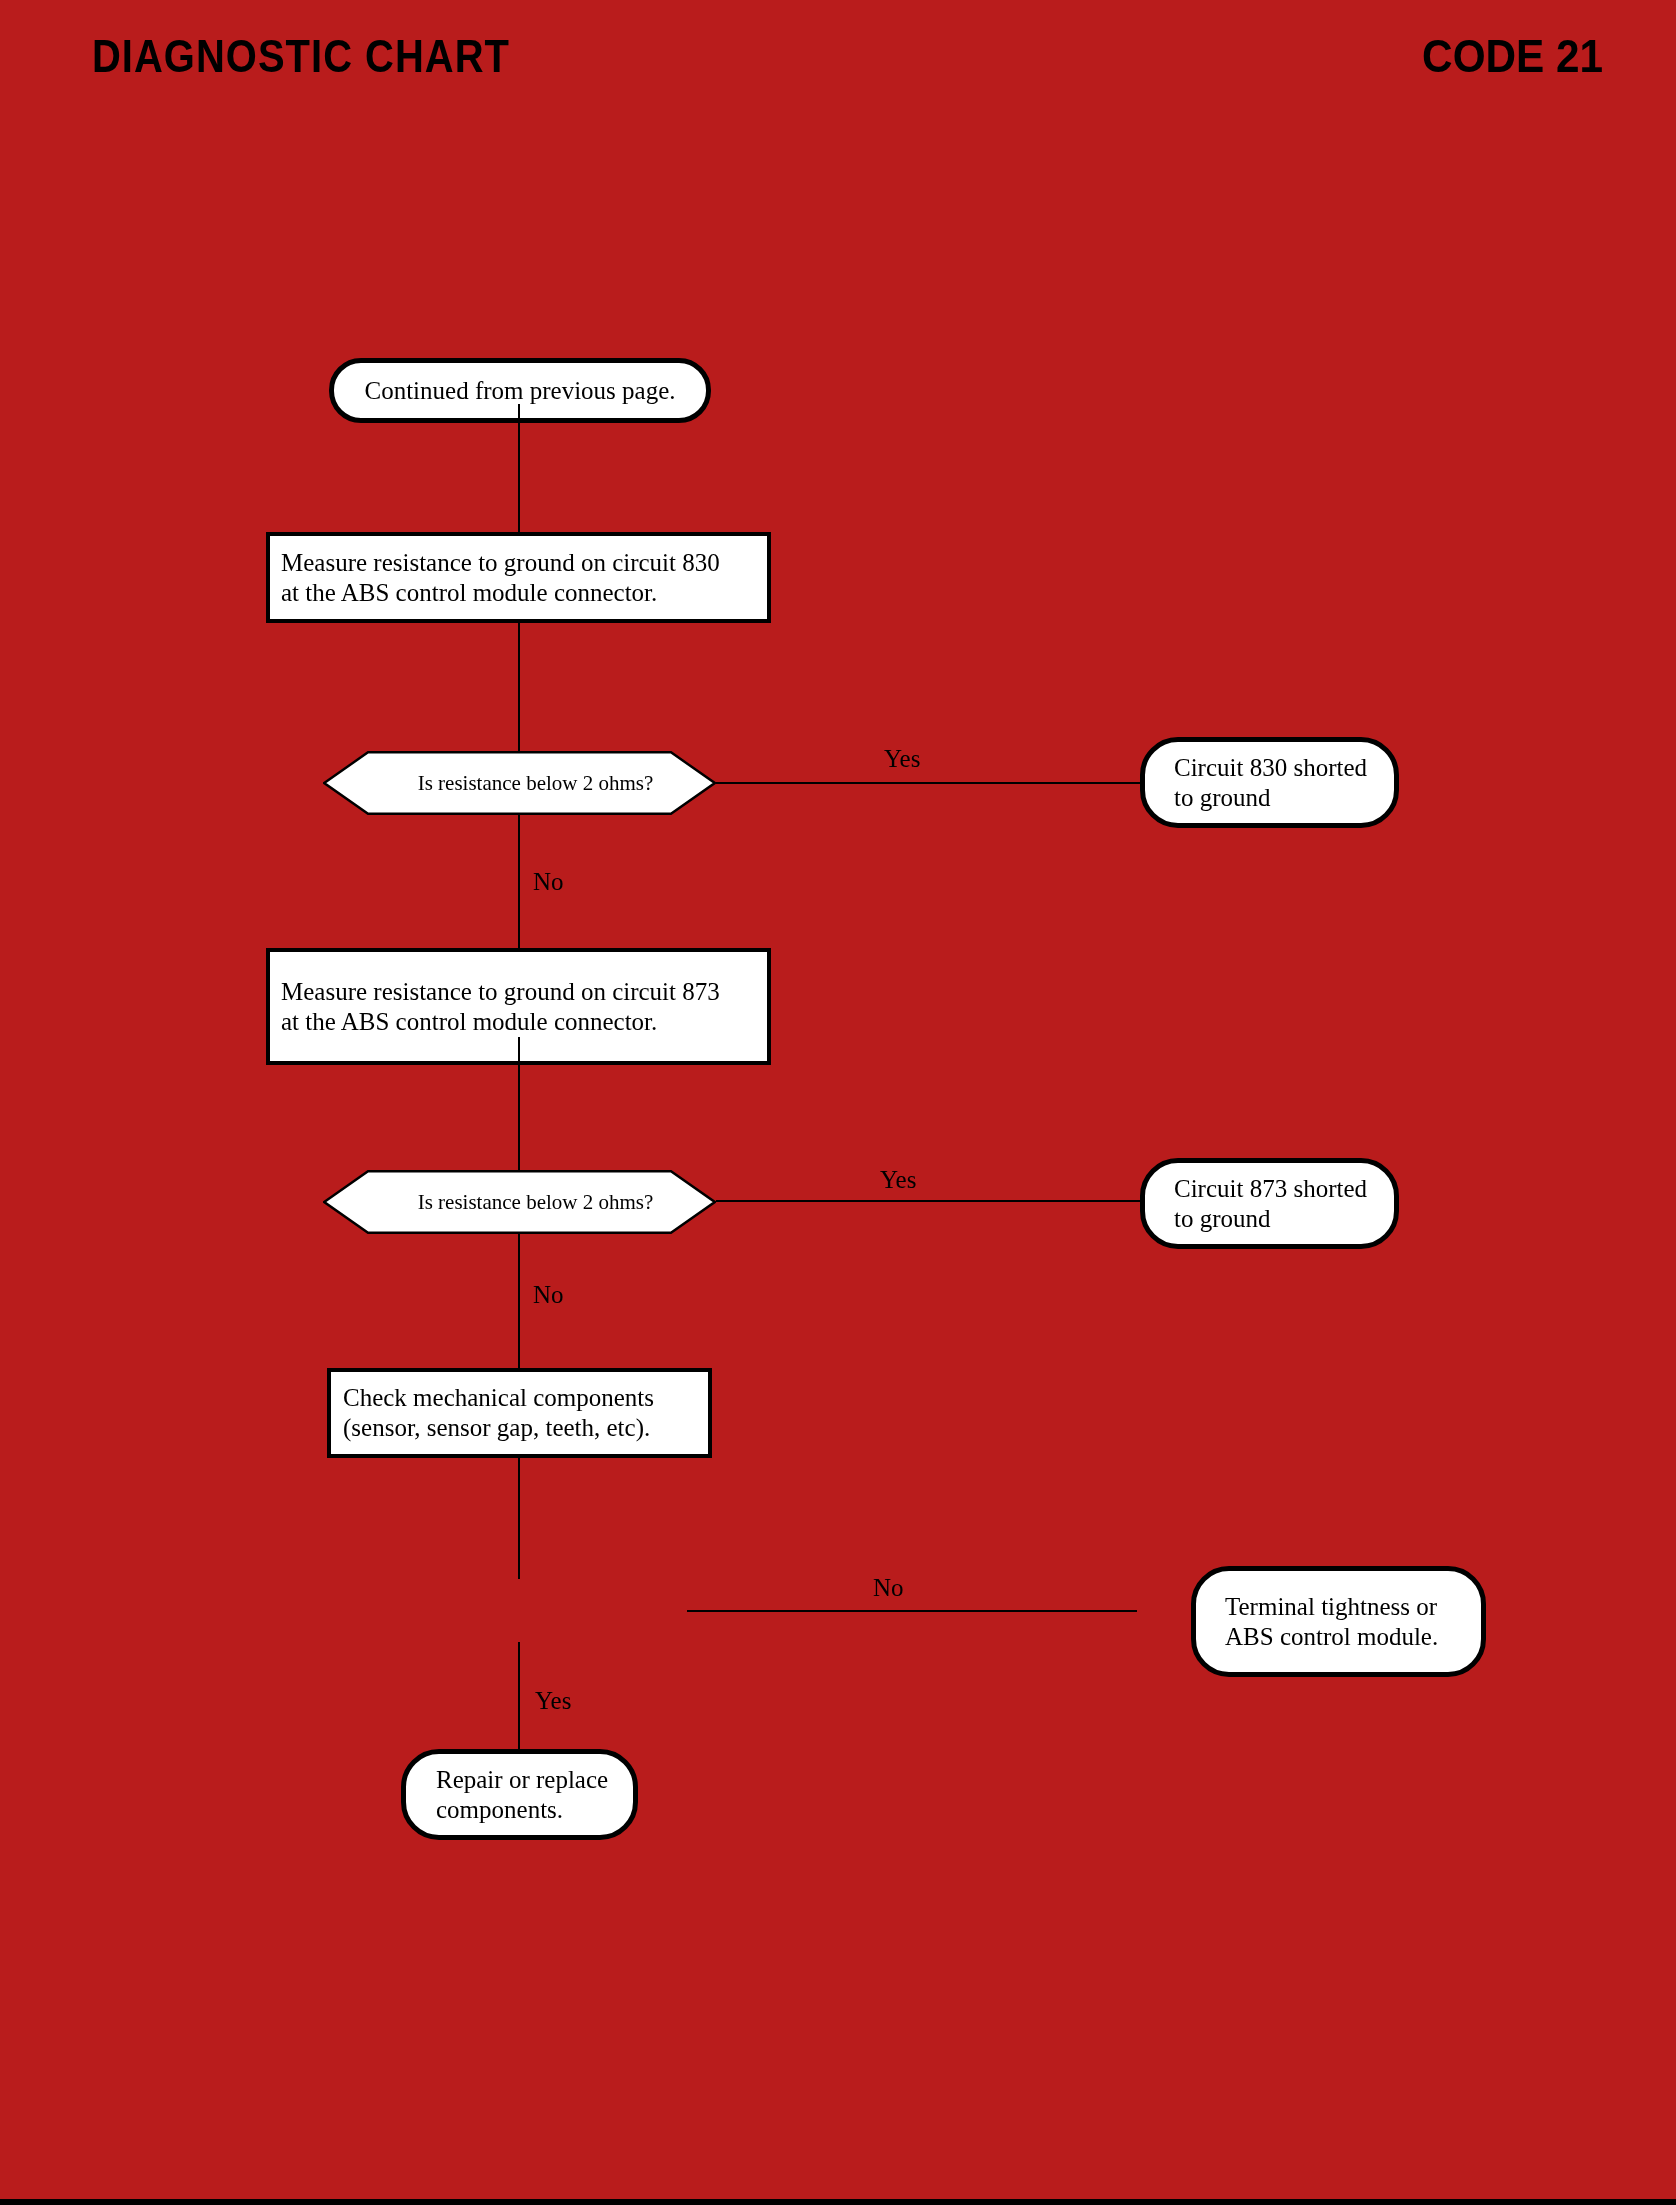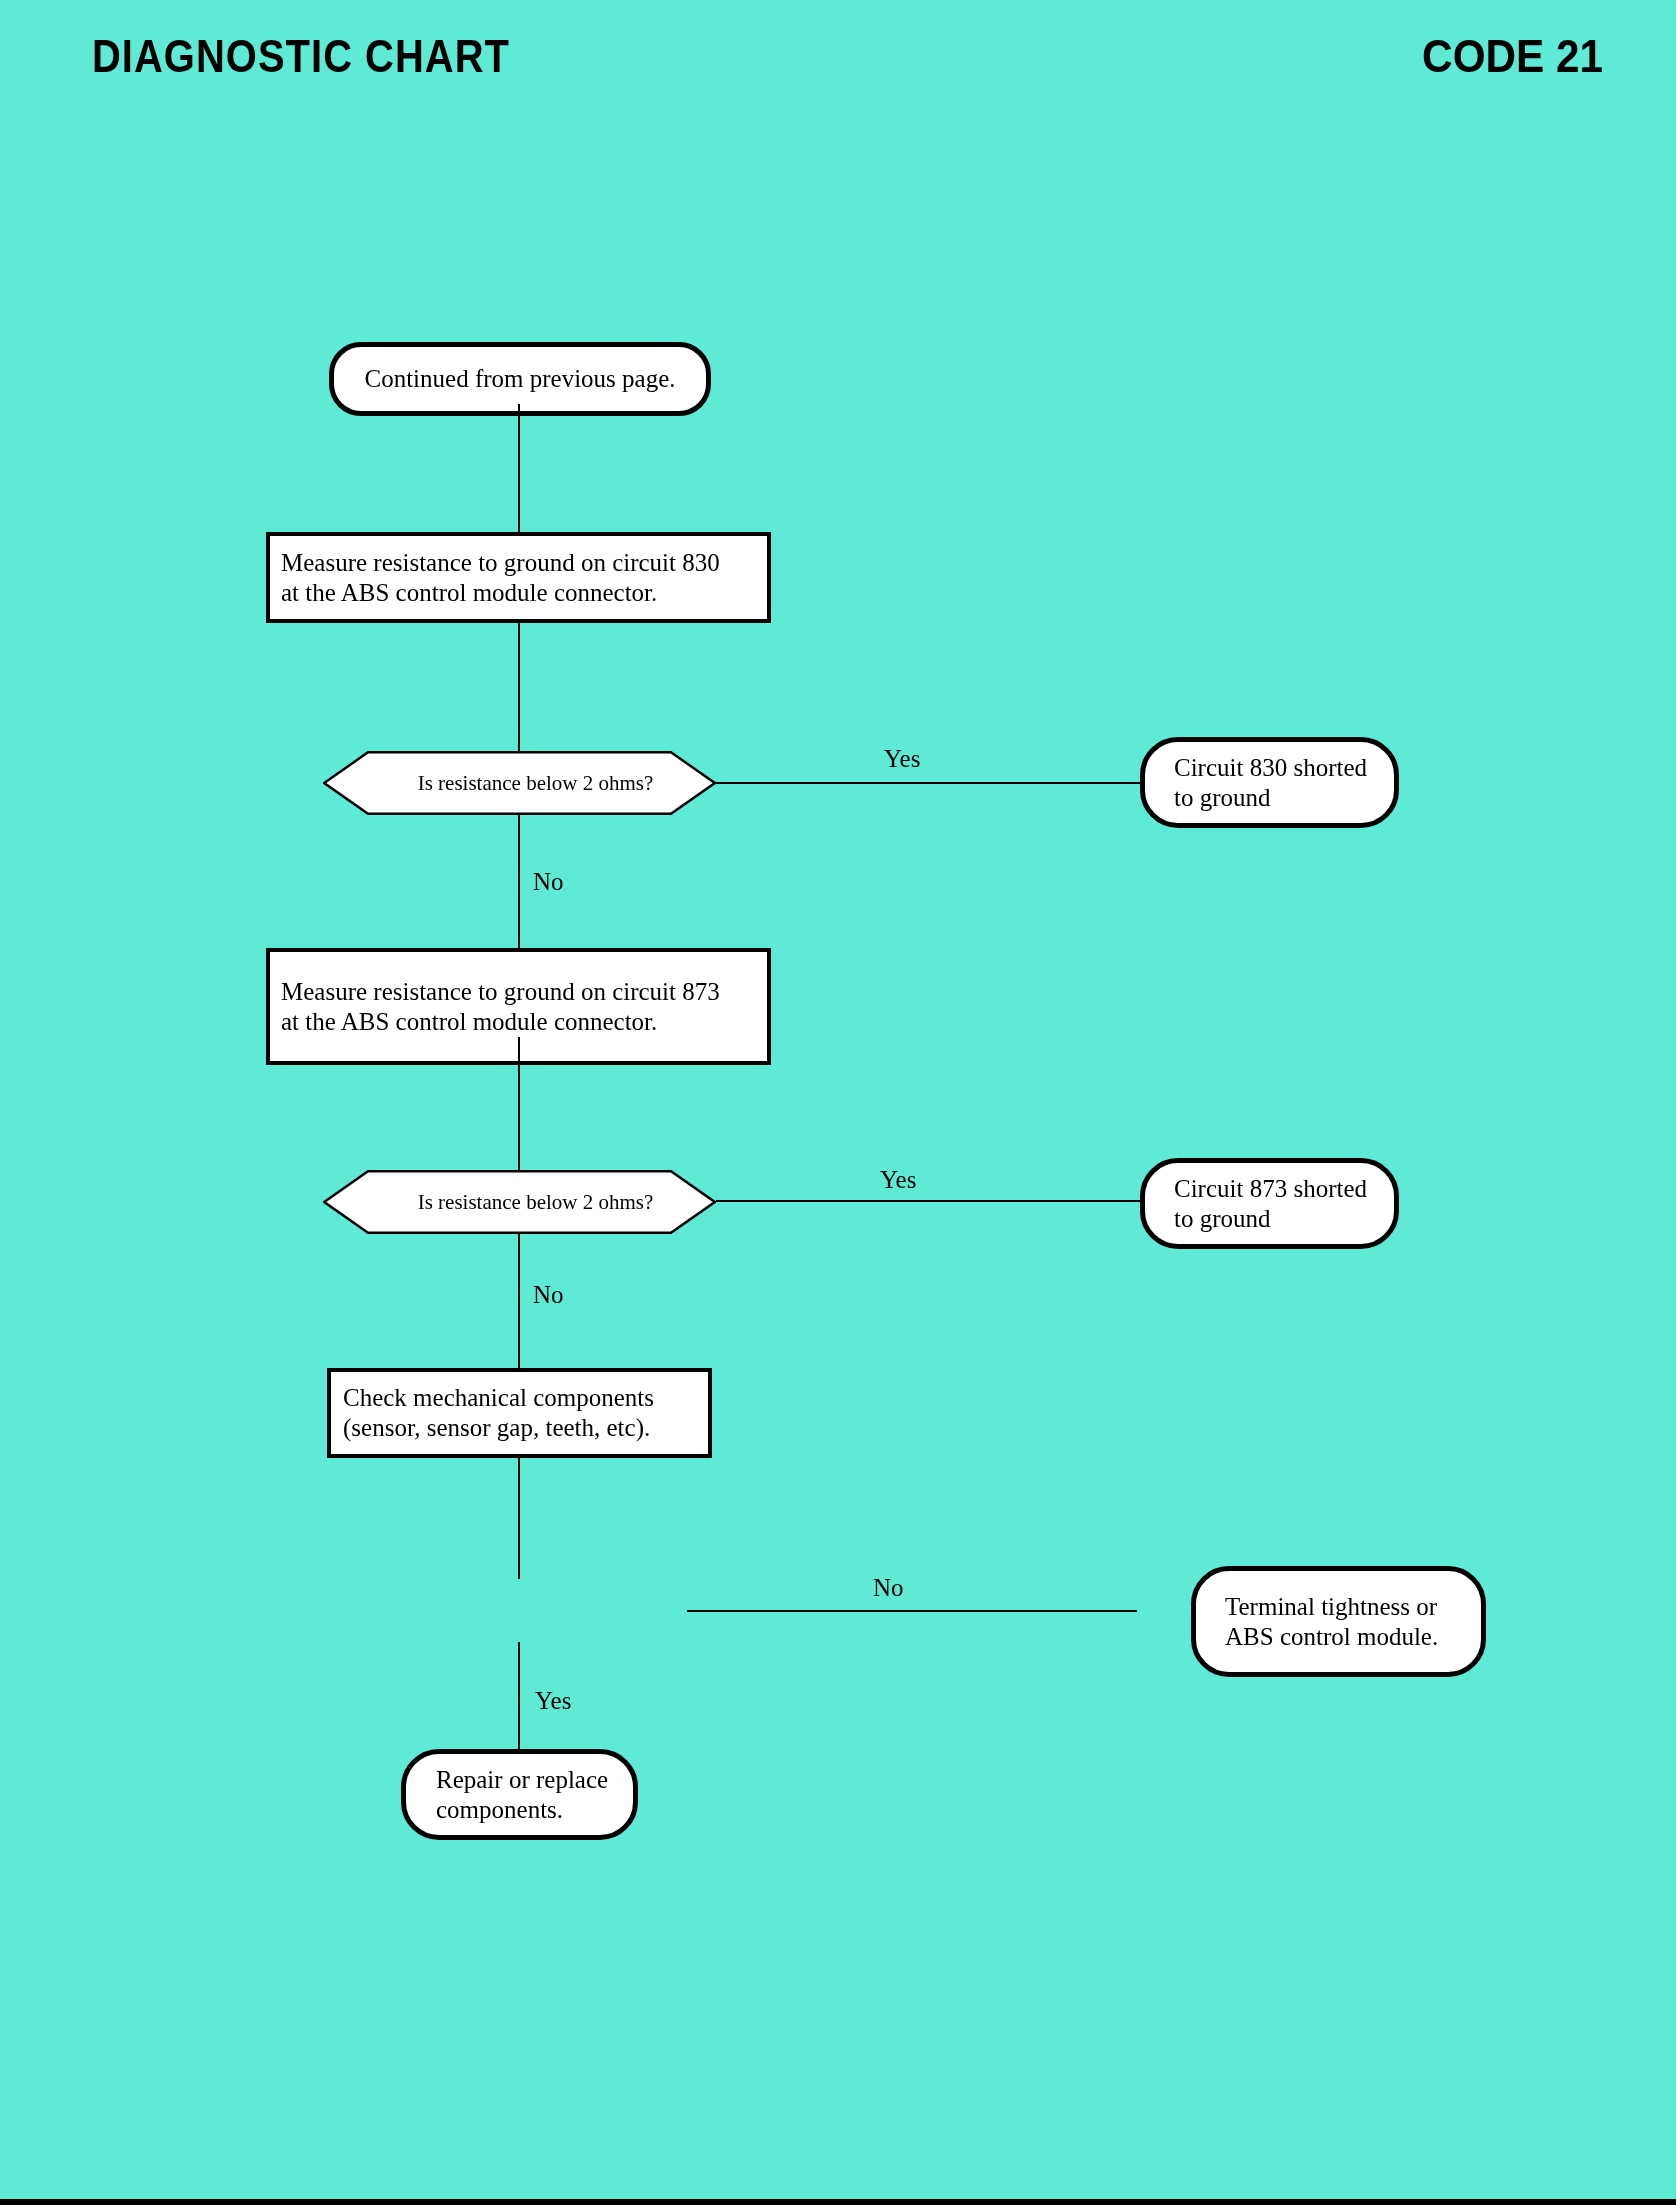--- a/index.html
+++ b/index.html
@@ -1,17 +1,17 @@
 <!DOCTYPE html>
 <html style="font-size:9.7px"><head>
 <meta charset="utf-8">
 <style>
   html,body{margin:0;padding:0;background:#ffffff;}
   .page{
-    position:relative;width:1676px;height:2205px;background:#5eead4;
+    position:relative;width:1676px;height:2205px;background:#b91c1c;
     font-family:"Liberation Serif", serif;color:#000;overflow:hidden;
   }
   
   .hdr-title{
     position:absolute;left:92px;top:28px;
     font-family:"Liberation Sans", sans-serif;font-weight:bold;font-size:47px;
     letter-spacing:1.2px;transform:scaleX(0.85);transform-origin:left center;white-space:nowrap;
   }
   .hdr-code{
     position:absolute;right:73px;top:28px;
@@ -44,21 +44,21 @@
   .bottom-bar{position:absolute;left:0;top:2199px;width:1676px;height:6px;background:#000;}
 </style>
 </head>
 <body>
 
 <div class="page">
 
   <div class="hdr-title">DIAGNOSTIC CHART</div>
   <div class="hdr-code">CODE 21</div>
 
-  <div class="terminator center-text" style="left:329px;top:342px;width:382px;height:74px;border-radius:32px;">
+  <div class="terminator center-text" style="left:329px;top:358px;width:382px;height:65px;border-radius:32px;">
     <span class="box-line">Continued from previous page.</span>
   </div>
 
   <div class="vline" style="left:518px;top:404px;height:129px;"></div>
 
   <div class="process" style="left:266px;top:532px;width:505px;height:91px;padding-left:11px;">
     <span class="box-line">Measure resistance to ground on circuit 830</span>
     <span class="box-line">at the ABS control module connector.</span>
   </div>
 

